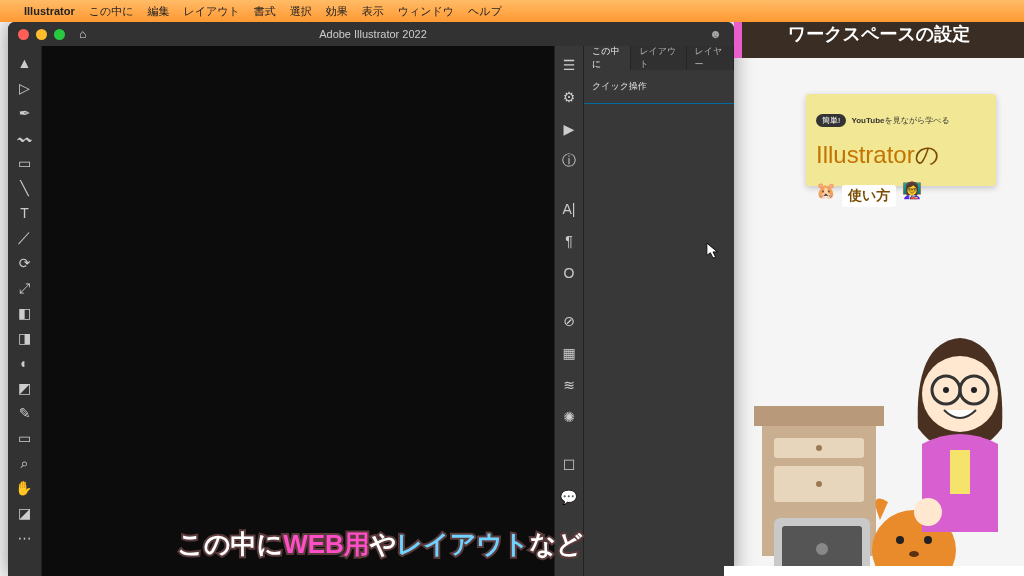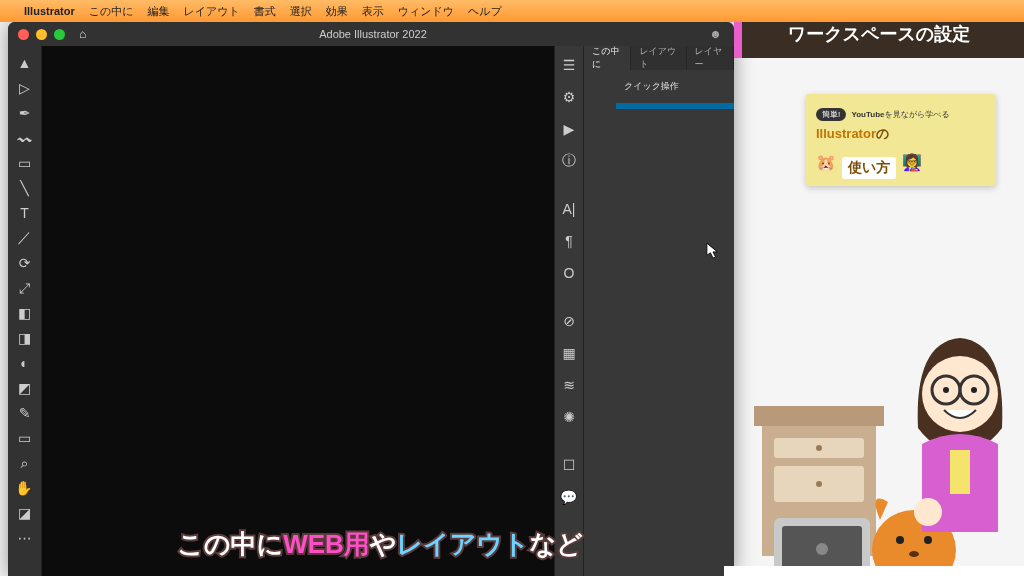--- a/index.html
+++ b/index.html
@@ -109,24 +109,23 @@
     background: #303030;
   }
   .panel-tab {
     padding: 0 8px; display:flex; align-items:center;
     font-size: 9px; color: #aaa; cursor:pointer;
     border-right: 1px solid #252525;
   }
   .panel-tab.active { background: #383838; color: #eee; }
   .panel-section {
     padding: 10px 8px;
-    border-bottom: 6px solid #0369a1;
+    border-bottom: 1px solid #0369a1;
     font-size: 9px;
     color: #ddd;
-    margin-left: 32px;
   }
   
   .fake-cursor {
     position: absolute;
     width: 14px; height: 18px;
     color: #fff;
     pointer-events: none;
   }
   
   .slide-title {
@@ -144,34 +143,34 @@
     position: absolute; left: 0; top: 0; bottom: 0;
     width: 8px; background: #e85fcb;
   }
   
   .thumb-card {
     position: absolute;
     top: 94px; right: 28px;
     width: 190px; height: 92px;
     background: #f2e795;
     border-radius: 3px;
-    padding: 14px 10px;
+    padding: 20px 10px;
     font-size: 10px;
     box-shadow: 0 2px 6px rgba(0,0,0,.2);
   }
   .thumb-badge {
     display: inline-block;
     background: #333; color: #fff;
     border-radius: 8px; padding: 1px 6px;
     font-size: 8px; margin-right: 3px;
   }
   .thumb-top { font-size: 8px; color: #333; }
   .thumb-main {
-    font-size: 13px; font-weight: 700;
-    margin-top: 4px;
+    font-size: 24px; font-weight: 400;
+    margin-top: 12px;
     color: #7a4b00;
   }
   .thumb-main .accent { color: #c27400; }
   .thumb-sub {
     display: inline-block;
     background: #fff;
     color: #7a4b00;
     font-weight: 800;
     font-size: 14px;
     padding: 2px 6px;

